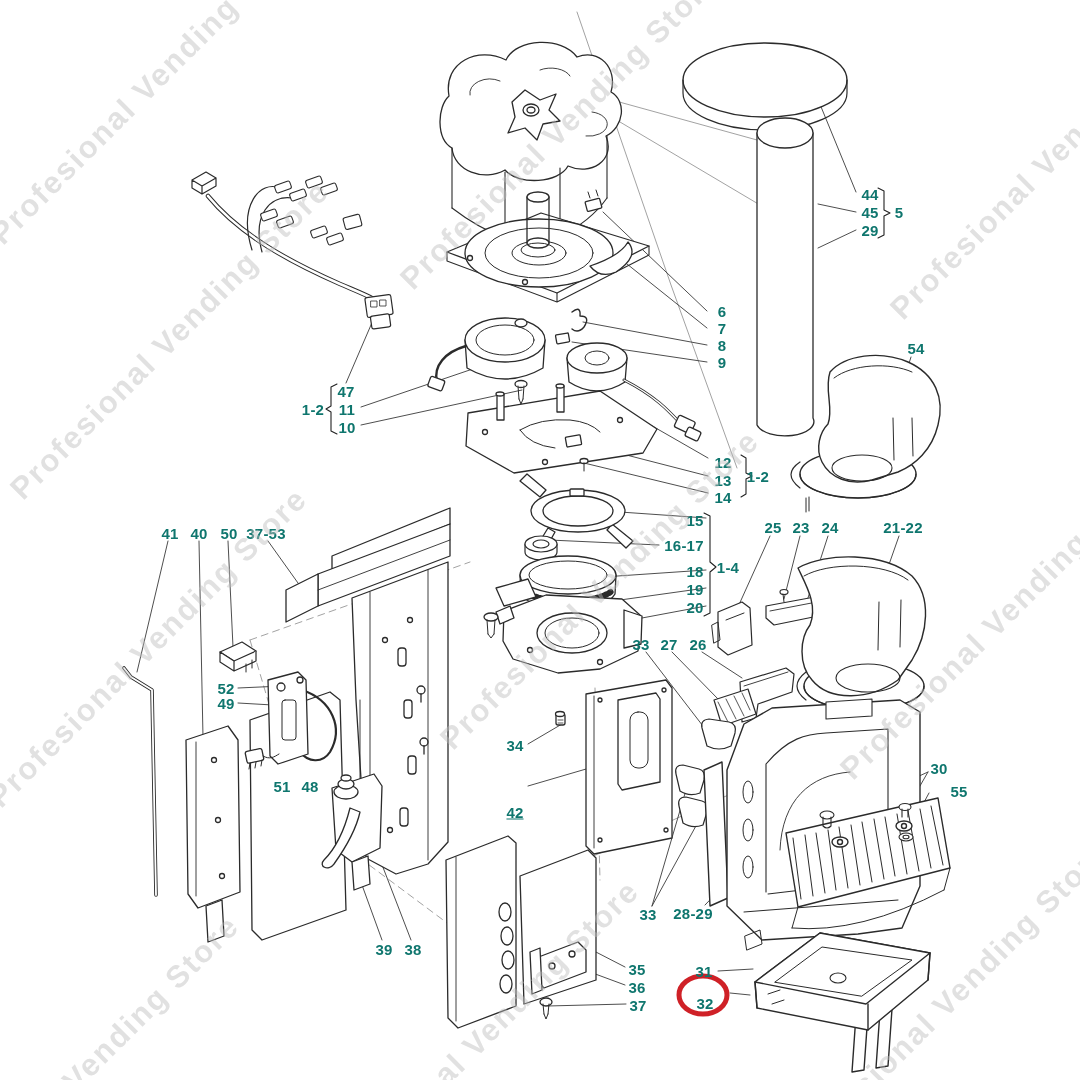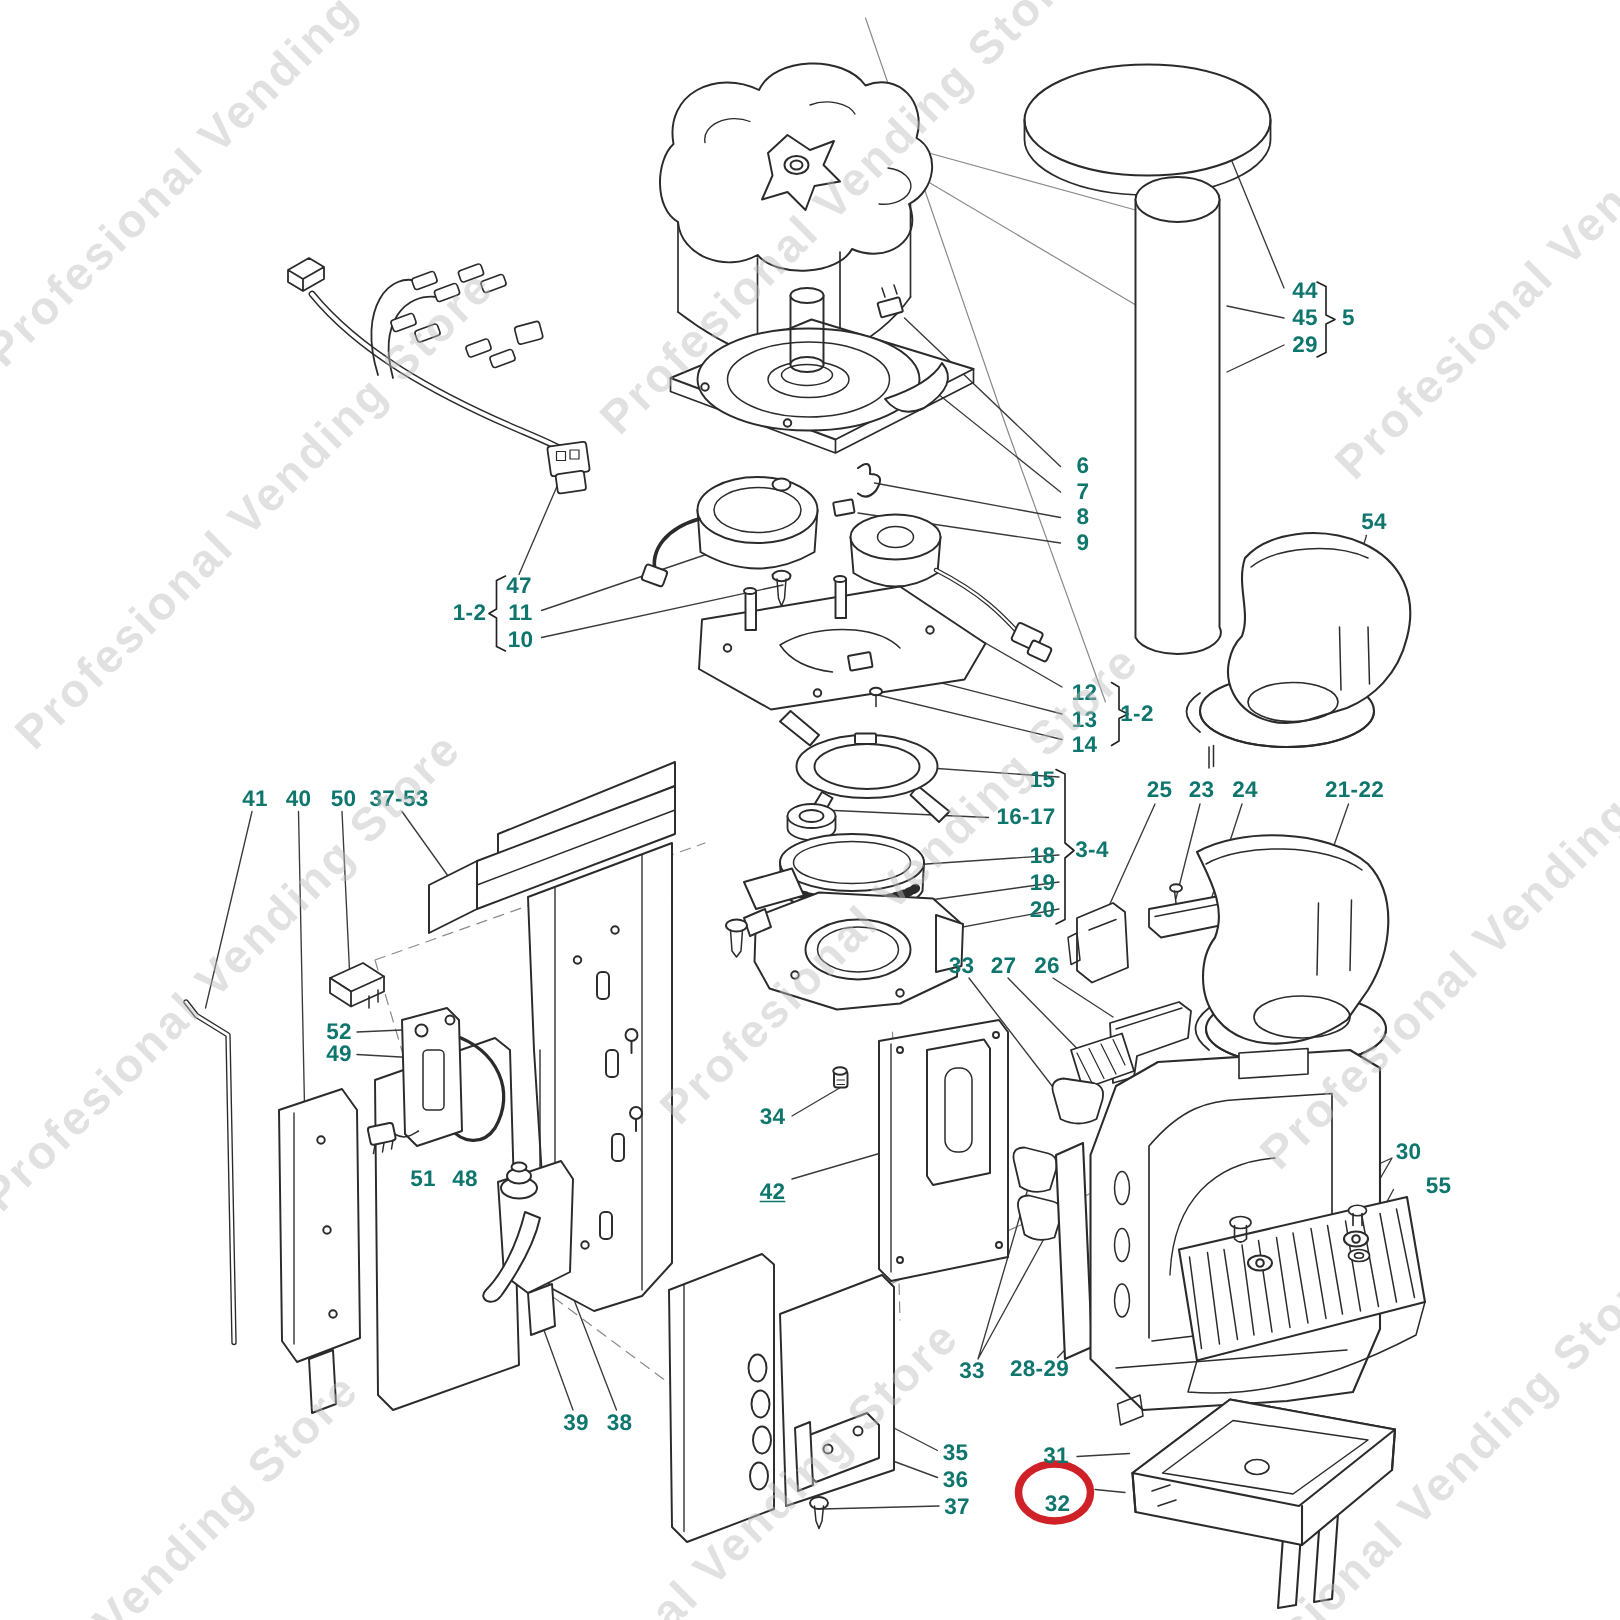--- a/index.html
+++ b/index.html
@@ -385,38 +385,38 @@
       <span class="plabel" style="left: 313px; top: 409px;">1-2</span>
       <span class="plabel" style="left: 347px; top: 409px;">11</span>
       <span class="plabel" style="left: 347px; top: 427px;">10</span>
       <span class="plabel" style="left: 723px; top: 462px;">12</span>
       <span class="plabel" style="left: 723px; top: 480px;">13</span>
       <span class="plabel" style="left: 758px; top: 476px;">1-2</span>
       <span class="plabel" style="left: 723px; top: 497px;">14</span>
       <span class="plabel" style="left: 695px; top: 520px;">15</span>
       <span class="plabel" style="left: 684px; top: 545px;">16-17</span>
       <span class="plabel" style="left: 695px; top: 571px;">18</span>
-      <span class="plabel" style="left: 728px; top: 567px;">3-4</span>
+      <span class="plabel" style="left: 728px; top: 567px;">1-4</span>
       <span class="plabel" style="left: 695px; top: 589px;">19</span>
       <span class="plabel" style="left: 695px; top: 607px;">20</span>
       <span class="plabel" style="left: 916px; top: 348px;">54</span>
       <span class="plabel" style="left: 773px; top: 527px;">25</span>
       <span class="plabel" style="left: 801px; top: 527px;">23</span>
       <span class="plabel" style="left: 830px; top: 527px;">24</span>
       <span class="plabel" style="left: 903px; top: 527px;">21-22</span>
       <span class="plabel" style="left: 170px; top: 533px;">41</span>
       <span class="plabel" style="left: 199px; top: 533px;">40</span>
       <span class="plabel" style="left: 229px; top: 533px;">50</span>
       <span class="plabel" style="left: 266px; top: 533px;">37-53</span>
       <span class="plabel" style="left: 226px; top: 688px;">52</span>
       <span class="plabel" style="left: 226px; top: 703px;">49</span>
       <span class="plabel" style="left: 282px; top: 786px;">51</span>
       <span class="plabel" style="left: 310px; top: 786px;">48</span>
       <span class="plabel" style="left: 515px; top: 745px;">34</span>
-      <span class="plabel" style="left: 515px; top: 795px; text-decoration: underline;">42</span>
+      <span class="plabel" style="left: 515px; top: 812px; text-decoration: underline;">42</span>
       <span class="plabel" style="left: 641px; top: 644px;">33</span>
       <span class="plabel" style="left: 669px; top: 644px;">27</span>
       <span class="plabel" style="left: 698px; top: 644px;">26</span>
       <span class="plabel" style="left: 939px; top: 768px;">30</span>
       <span class="plabel" style="left: 939px; top: 791px; margin-left: 20px;">55</span>
       <span class="plabel" style="left: 693px; top: 913px;">28-29</span>
       <span class="plabel" style="left: 648px; top: 914px;">33</span>
       <span class="plabel" style="left: 384px; top: 949px;">39</span>
       <span class="plabel" style="left: 413px; top: 949px;">38</span>
       <span class="plabel" style="left: 637px; top: 969px;">35</span>

